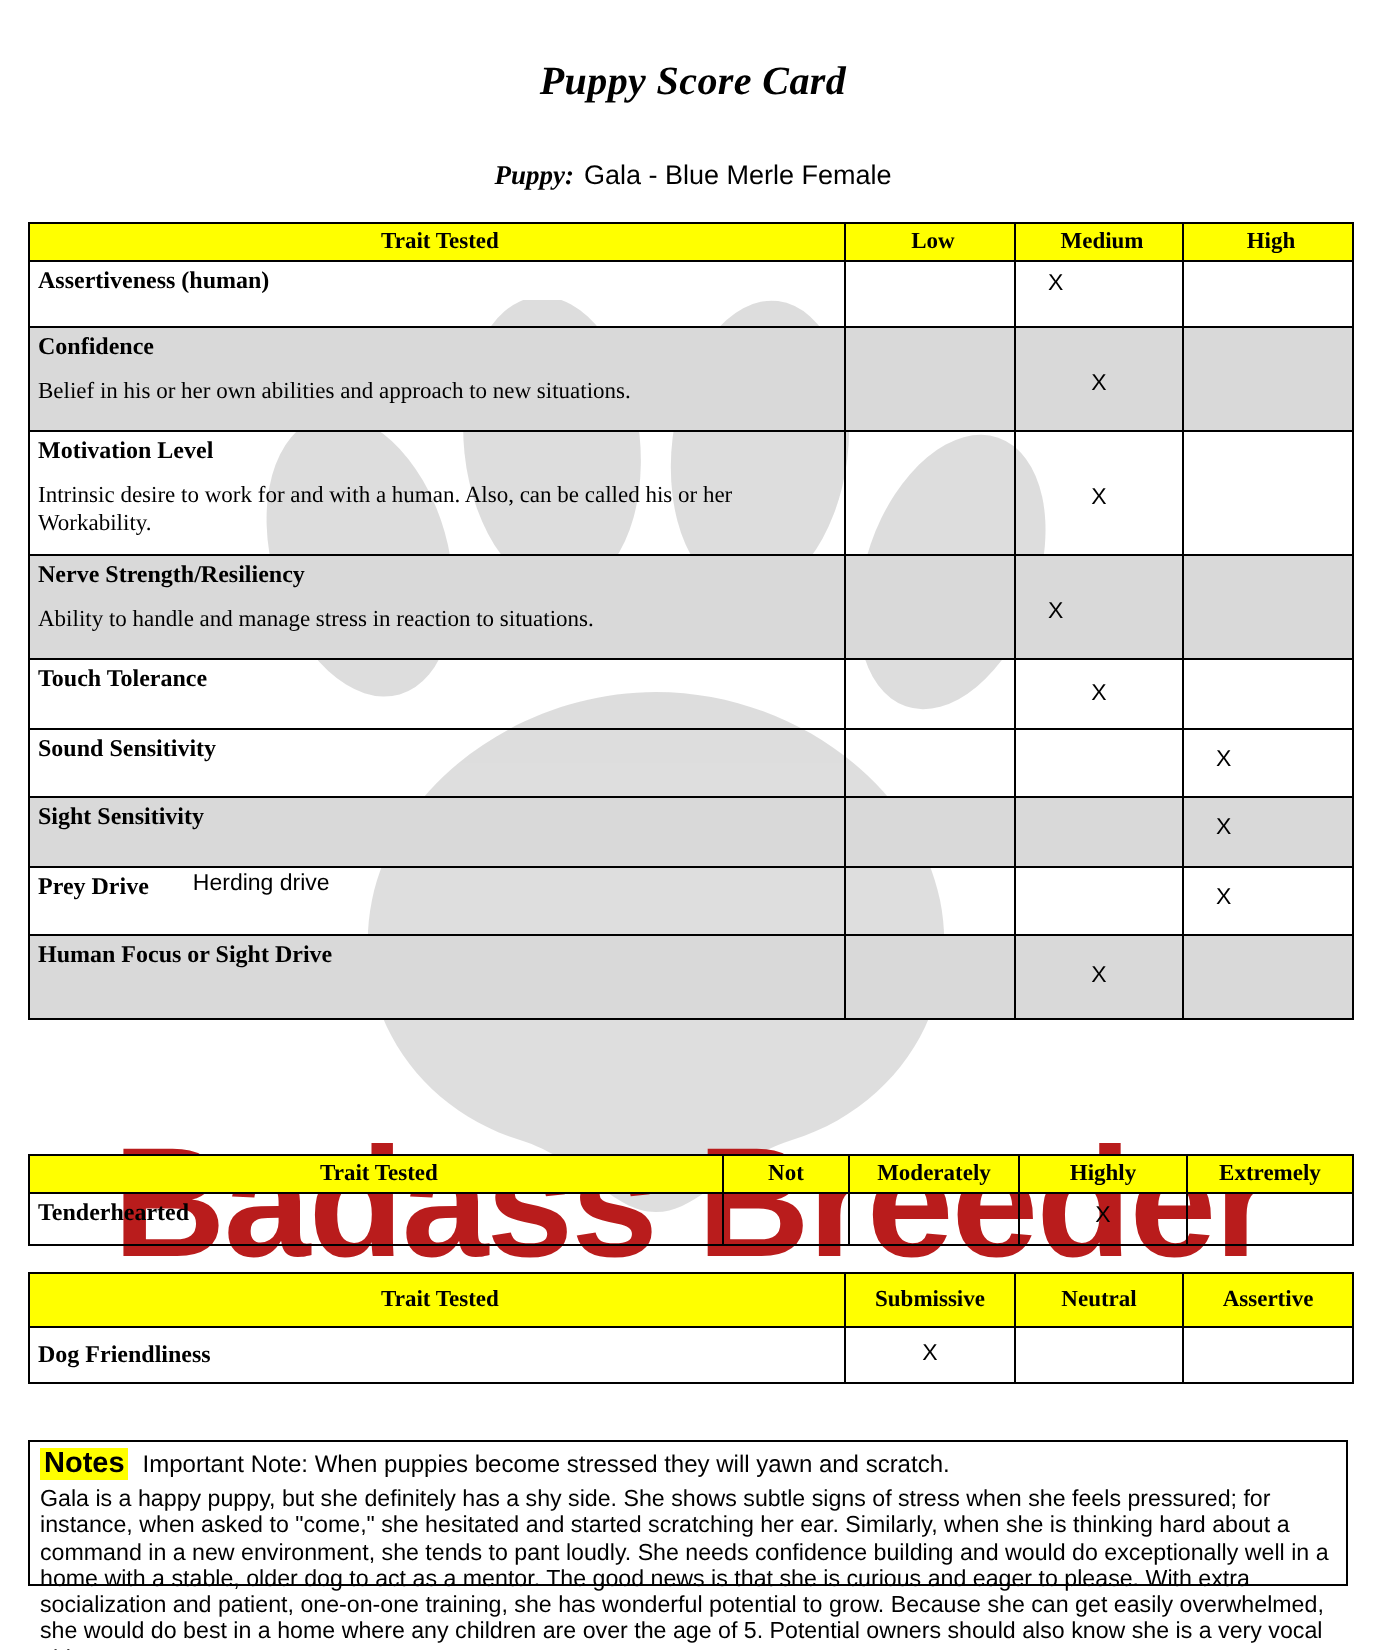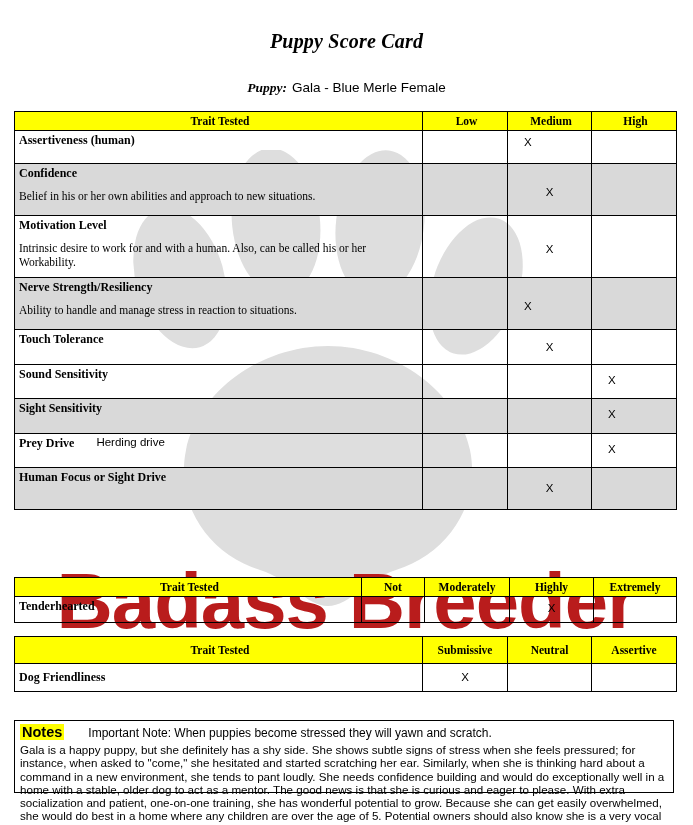--- a/index.html
+++ b/index.html
@@ -179,21 +179,21 @@
     font-family: "Liberation Sans", sans-serif;
   }
   #notes-title {
     background: #ffff00;
     font-weight: bold;
     font-size: 14.5px;
     padding: 0 2px;
   }
   #notes-important {
     font-size: 12px;
-    margin-left: 24px;
+    margin-left: 7px;
   }
   #notes-body {
     position: absolute;
     left: 20px;
     top: 731px;
     width: 651px;
     font-family: "Liberation Sans", sans-serif;
     font-size: 11.6px;
     line-height: 13.3px;
     text-align: left;

